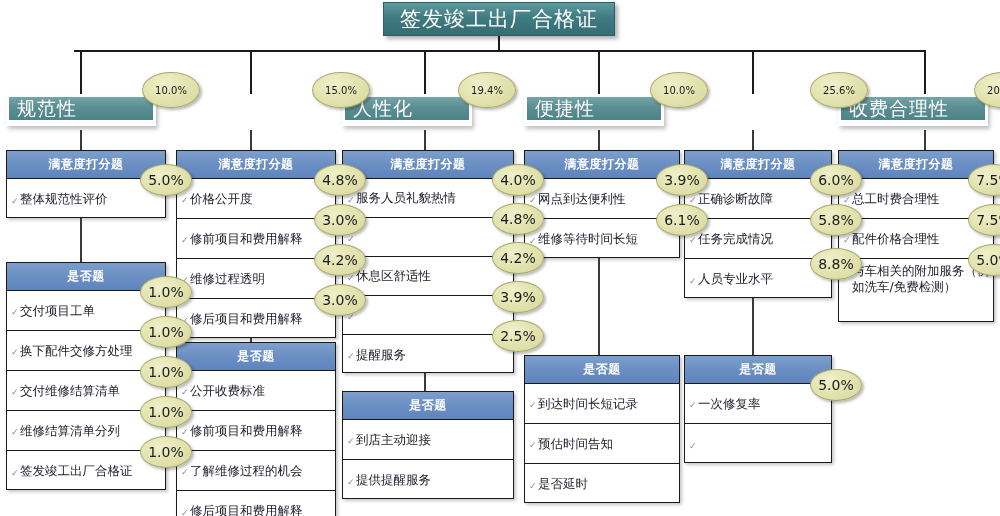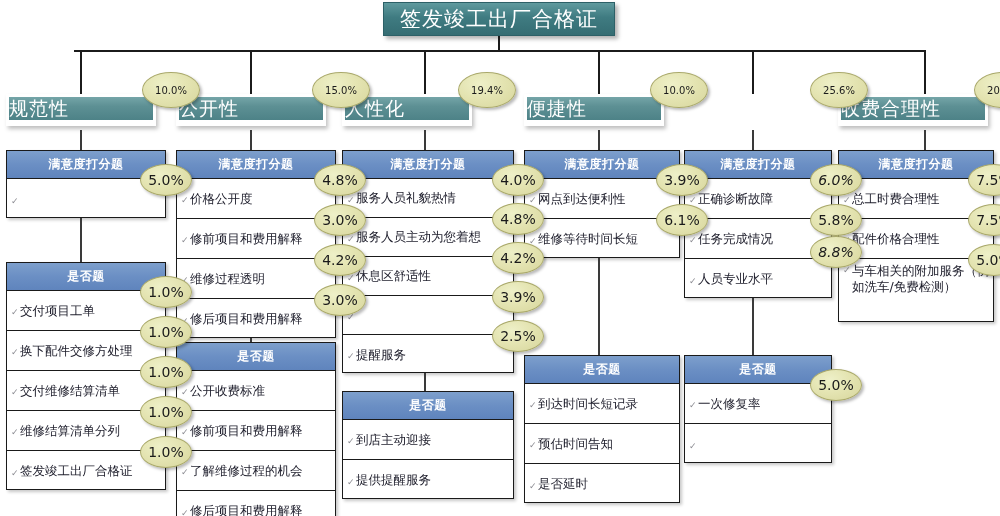--- a/index.html
+++ b/index.html
@@ -33,21 +33,21 @@
     padding:3px 3px 6px 3px;
     box-shadow:2px 3px 4px rgba(0,0,0,0.25);
   }
   .dim-inner{
     width:100%;height:100%;
     box-sizing:border-box;
     background:linear-gradient(180deg,#74a5a8 0%,#5d9094 40%,#4d8287 100%);
     color:#ffffff;
     font-size:19px;
     display:flex;align-items:center;
-    padding-left:0;
+    padding-left:8px;
     letter-spacing:1px;
   }
 
   
   .tbl{
     position:absolute;
     box-sizing:border-box;
     border:1.5px solid #1a1a1a;
     background:#ffffff;
     box-shadow:2px 2px 3px rgba(0,0,0,0.22);
@@ -121,20 +121,21 @@
     <div class="dim" style="left:6px;top:94px;width:150px;height:32px;">
       <div class="dim-inner" title="规范性">规范性</div>
     </div>
     <div class="badge big" style="left:128px;top:72px;width:58px;height:36px;">10.0%</div>
     <div class="ln thin" style="left:80px;top:130px;width:2px;height:20px;"></div>
     <div class="badge" style="left:140px;top:164px;width:52px;height:32px;">5.0%</div>
     <div class="tbl" style="left:6px;top:150px;width:160px;height:68px;">
       <div class="tbl-head" style="height:28px;">满意度打分题</div>
       <div class="tbl-row" style="height:40px;">
         <div class="tick">✓</div>
+        <div class="txt">整体规范性评价</div>
       </div>
     </div>
     <div class="badge" style="left:140px;top:276px;width:52px;height:32px;">1.0%</div>
     <div class="badge" style="left:140px;top:316px;width:52px;height:32px;">1.0%</div>
     <div class="badge" style="left:140px;top:356px;width:52px;height:32px;">1.0%</div>
     <div class="badge" style="left:140px;top:396px;width:52px;height:32px;">1.0%</div>
     <div class="badge" style="left:140px;top:436px;width:52px;height:32px;">1.0%</div>
     <div class="tbl" style="left:6px;top:262px;width:160px;height:228px;">
       <div class="tbl-head" style="height:28px;">是否题</div>
       <div class="tbl-row" style="height:40px;">
@@ -153,23 +154,20 @@
         <div class="tick">✓</div>
         <div class="txt">维修结算清单分列</div>
       </div>
       <div class="tbl-row" style="height:40px;">
         <div class="tick">✓</div>
         <div class="txt">签发竣工出厂合格证</div>
       </div>
     </div>
     <div class="ln thin" style="left:80px;top:218px;width:2px;height:44px;"></div>
     <div class="ln" style="left:250px;top:52px;width:2px;height:42px;"></div>
-    <div class="dim" style="left:176px;top:94px;width:150px;height:32px;">
-      <div class="dim-inner" title="公开性">公开性</div>
-    </div>
     <div class="badge big" style="left:298px;top:72px;width:58px;height:36px;">15.0%</div>
     <div class="ln thin" style="left:250px;top:130px;width:2px;height:20px;"></div>
     <div class="badge" style="left:314px;top:164px;width:52px;height:32px;">4.8%</div>
     <div class="badge" style="left:314px;top:204px;width:52px;height:32px;">3.0%</div>
     <div class="badge" style="left:314px;top:244px;width:52px;height:32px;">4.2%</div>
     <div class="badge" style="left:314px;top:284px;width:52px;height:32px;">3.0%</div>
     <div class="tbl" style="left:176px;top:150px;width:160px;height:188px;">
       <div class="tbl-head" style="height:28px;">满意度打分题</div>
       <div class="tbl-row" style="height:40px;">
         <div class="tick">✓</div>
@@ -220,21 +218,20 @@
     <div class="badge" style="left:492px;top:281px;width:52px;height:32px;">3.9%</div>
     <div class="badge" style="left:492px;top:320px;width:52px;height:32px;">2.5%</div>
     <div class="tbl" style="left:342px;top:150px;width:172px;height:223px;">
       <div class="tbl-head" style="height:28px;">满意度打分题</div>
       <div class="tbl-row" style="height:39px;">
         <div class="tick">✓</div>
         <div class="txt">服务人员礼貌热情</div>
       </div>
       <div class="tbl-row" style="height:39px;">
         <div class="tick">✓</div>
-        <div class="txt">服务人员主动为您着想</div>
       </div>
       <div class="tbl-row" style="height:39px;">
         <div class="tick">✓</div>
         <div class="txt">休息区舒适性</div>
       </div>
       <div class="tbl-row" style="height:39px;">
         <div class="tick">✓</div>
       </div>
       <div class="tbl-row" style="height:39px;">
         <div class="tick">✓</div>
@@ -284,23 +281,23 @@
       </div>
       <div class="tbl-row" style="height:40px;">
         <div class="tick">✓</div>
         <div class="txt">是否延时</div>
       </div>
     </div>
     <div class="ln thin" style="left:598px;top:258px;width:2px;height:97px;"></div>
     <div class="ln" style="left:752px;top:52px;width:2px;height:42px;"></div>
     <div class="badge big" style="left:796px;top:72px;width:58px;height:36px;">25.6%</div>
     <div class="ln thin" style="left:752px;top:130px;width:2px;height:20px;"></div>
-    <div class="badge" style="left:810px;top:164px;width:52px;height:32px;font-style:italic;">6.0%</div>
+    <div class="badge" style="left:810px;top:164px;width:52px;height:32px;">6.0%</div>
     <div class="badge" style="left:810px;top:204px;width:52px;height:32px;">5.8%</div>
-    <div class="badge" style="left:810px;top:236px;width:52px;height:32px;font-style:italic;">8.8%</div>
+    <div class="badge" style="left:810px;top:248px;width:52px;height:32px;">8.8%</div>
     <div class="tbl" style="left:684px;top:150px;width:148px;height:148px;">
       <div class="tbl-head" style="height:28px;">满意度打分题</div>
       <div class="tbl-row" style="height:40px;">
         <div class="tick">✓</div>
         <div class="txt">正确诊断故障</div>
       </div>
       <div class="tbl-row" style="height:40px;">
         <div class="tick">✓</div>
         <div class="txt">任务完成情况</div>
       </div>

